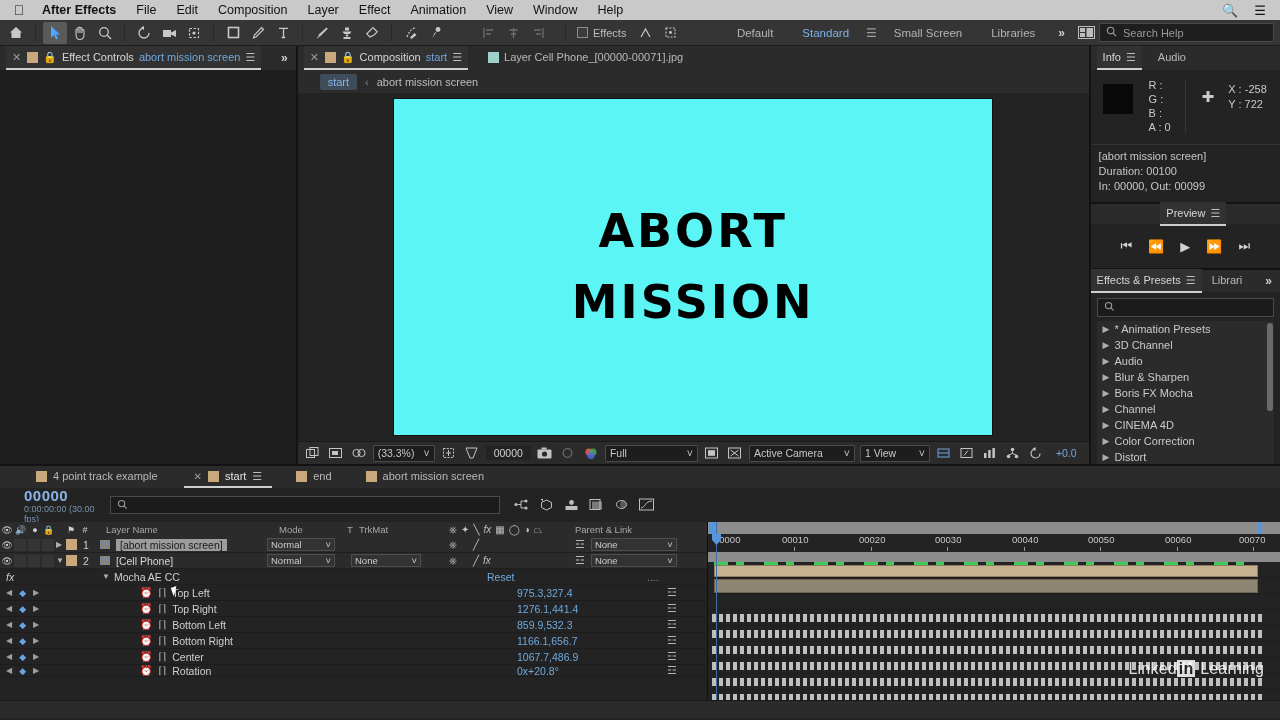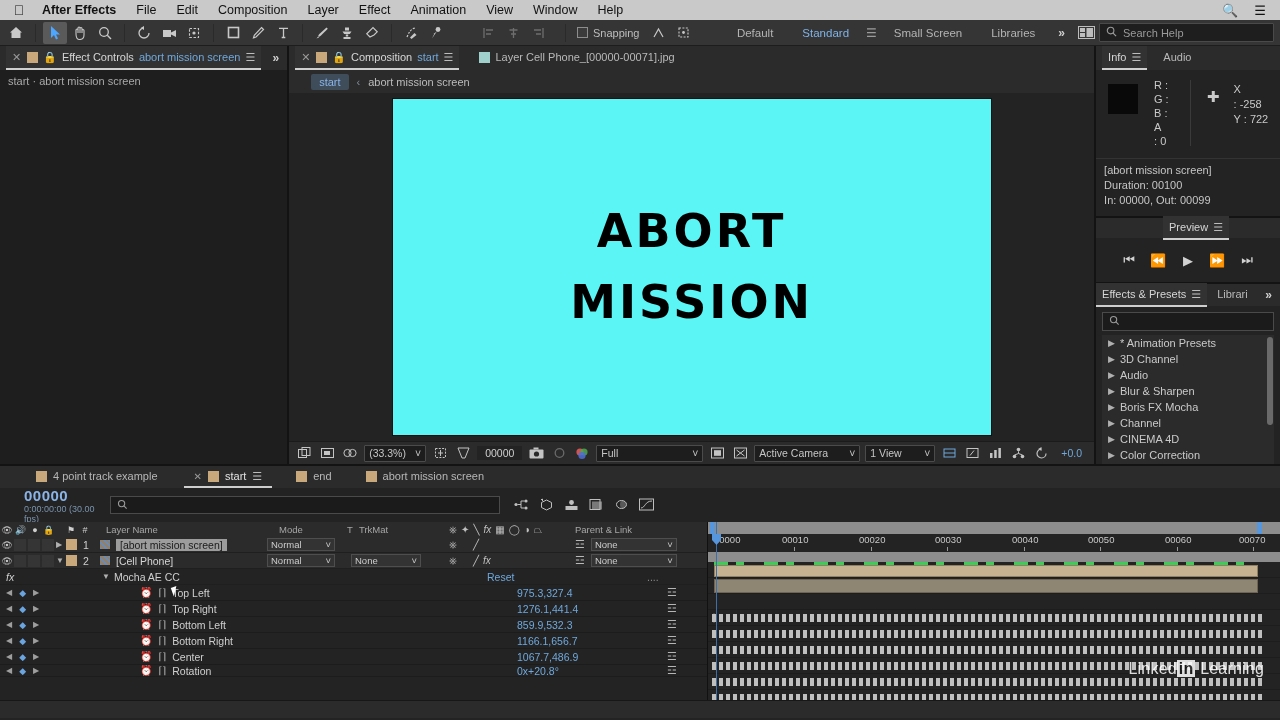--- a/index.html
+++ b/index.html
@@ -341,21 +341,21 @@
         </svg>
     </div>
     <div class="tbtn dim">
       <svg width="13" height="12" viewBox="0 0 13 12">
           <path d="M11 1 V11 M2 3 H9 M4 7 H9" stroke="#6e6e6e" stroke-width="1.3" fill="none"></path>
         </svg>
     </div>
     <div class="tbsep" style="margin-left:14px"></div>
     <div class="snapbox">
       <span class="chk"></span>
-      <span>Snapping</span>
+      <span>Effects</span>
     </div>
     <div class="tbtn" style="margin-left:6px">
       <svg width="13" height="13" viewBox="0 0 13 13">
           <path d="M2 11 L6.5 3 L11 11" stroke="#c8c8c8" stroke-width="1.2" fill="none"></path>
         </svg>
     </div>
     <div class="tbtn">
       <svg width="13" height="13" viewBox="0 0 13 13">
           <rect x="2" y="2" width="9" height="9" fill="none" stroke="#c8c8c8" stroke-width="1.1" stroke-dasharray="2 1.4"></rect>
           <circle cx="6.5" cy="6.5" r="1.4" fill="#c8c8c8"></circle>
@@ -396,21 +396,20 @@
           <span class="xc">✕</span>
           <span class="swatch"></span>
           <span class="lock">🔒</span>
           <span>Effect Controls</span>
           <span class="accent">abort mission screen</span>
           <span class="hamb">☰</span>
         </div>
         <div style="flex:1"></div>
         <div class="chev2">»</div>
       </div>
-      <div class="ecbread">start · abort mission screen</div>
       <div class="ecbody"></div>
     </div>
 
     <div class="comppanel">
       <div class="paneltabs">
         <div class="ptab active">
           <span class="xc">✕</span>
           <span class="swatch"></span>
           <span class="lock">🔒</span>
           <span>Composition</span>
@@ -480,21 +479,21 @@
               <circle cx="6.5" cy="6" r="4.3" fill="none" stroke="#6a6a6a" stroke-width="1.3"></circle>
             </svg>
         </div>
         <div class="fi">
           <svg width="14" height="13" viewBox="0 0 14 13">
               <circle cx="5" cy="5" r="3.6" fill="#e05a5a" opacity=".9"></circle>
               <circle cx="9" cy="5" r="3.6" fill="#4fa84f" opacity=".85"></circle>
               <circle cx="7" cy="8.5" r="3.6" fill="#4d6fd8" opacity=".85"></circle>
             </svg>
         </div>
-        <div class="fsel" style="width:107px">
+        <div class="fsel" style="width:93px">
           <span>Full</span>
           <span>˅</span>
         </div>
         <div class="fi">
           <svg width="13" height="12" viewBox="0 0 13 12">
               <rect x="0.5" y="1" width="12" height="10" fill="none" stroke="#c4c4c4"></rect>
               <rect x="3" y="3.2" width="7" height="5.6" fill="#c4c4c4"></rect>
             </svg>
         </div>
         <div class="fi">

